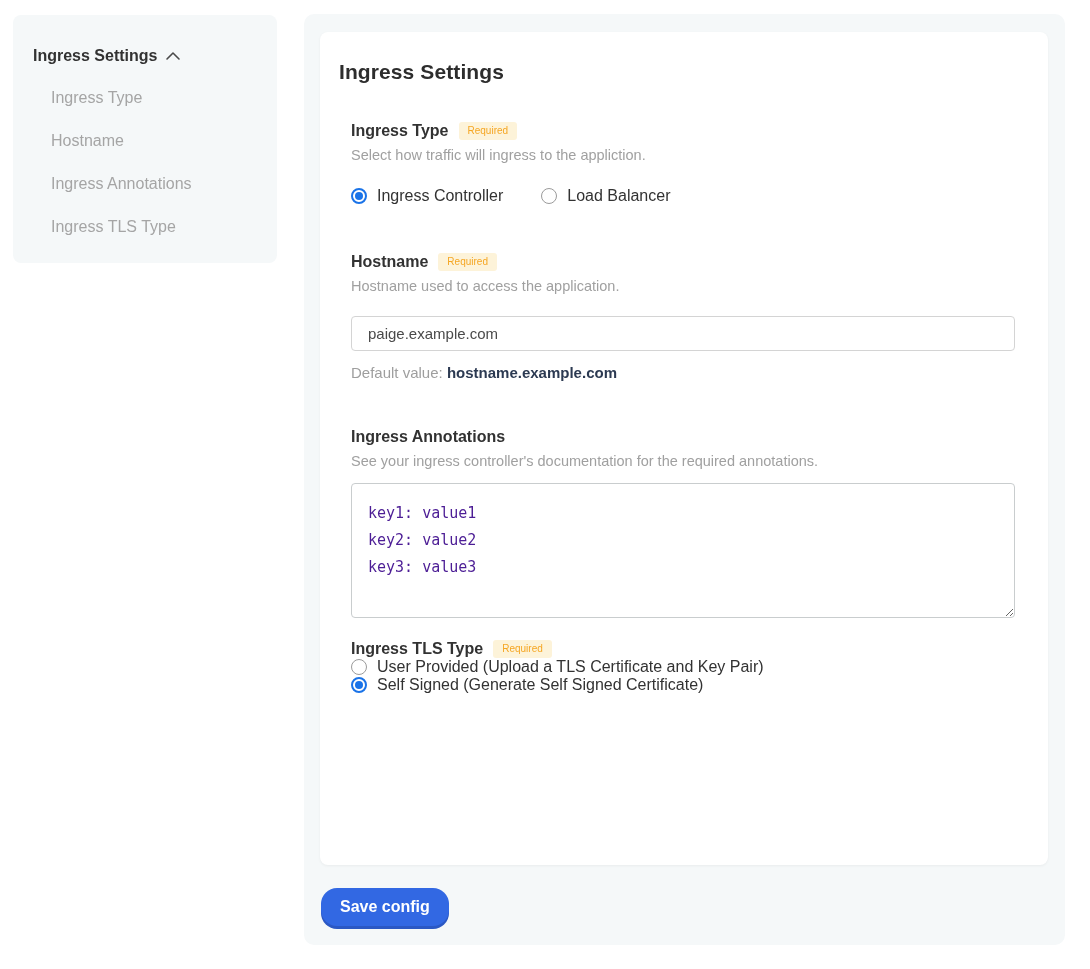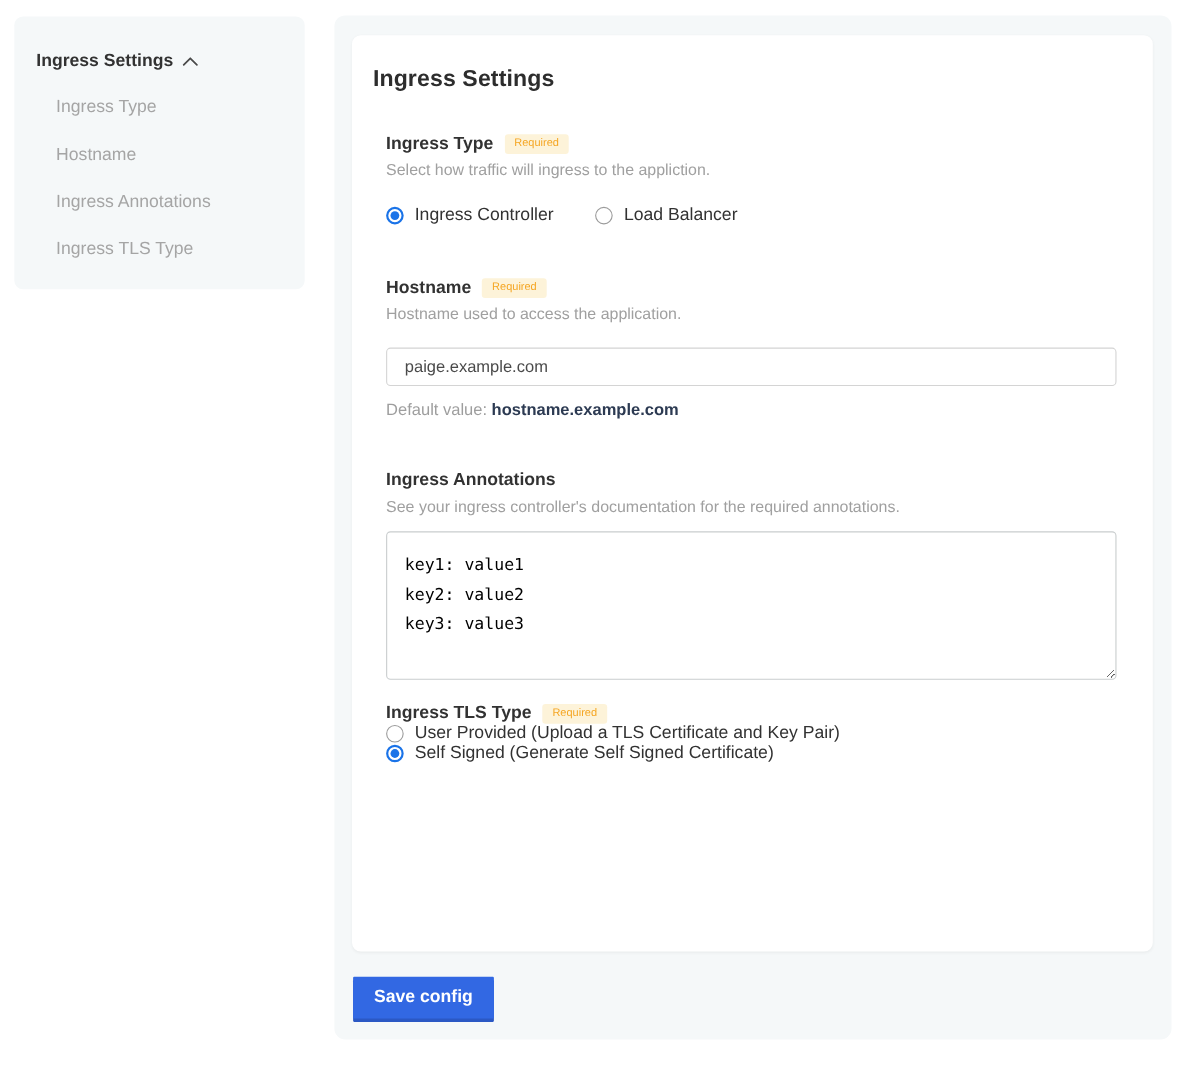--- a/index.html
+++ b/index.html
@@ -145,21 +145,21 @@
   .group-annotations { margin-top: 47px; }
   .textarea-input {
     margin-top: 14px;
     width: 664px; height: 135px;
     border: 1px solid #c9cdce;
     border-radius: 4px;
     padding: 16px 16px;
     font-family: "DejaVu Sans Mono", monospace;
     font-size: 15px;
     line-height: 27px;
-    color: #000000;
+    color: #4c1d95;
     background: #fff;
     resize: vertical;
     outline: none;
     display: block;
   }
 
   .group-tls { margin-top: 22px; }
   .group-tls .radio-option { margin-top: 0; }
   .tls-option-1 { margin-top: 31px; }
   .tls-option-2 { margin-top: 26px; }
@@ -168,21 +168,21 @@
   .save-button {
     position: absolute;
     left: 17px; top: 874px;
     height: 38px;
     background: #3268e3;
     color: #ffffff;
     font-family: "Liberation Sans", sans-serif;
     font-size: 16px;
     font-weight: bold;
     border: none;
-    border-radius: 1px;
+    border-radius: 16px;
     padding: 0 19px;
     box-shadow: 0 3px 0 #2b58c4;
     cursor: pointer;
   }
 </style>
 </head>
 <body>
 
 <nav class="sidebar">
   <div class="sidebar-header">

